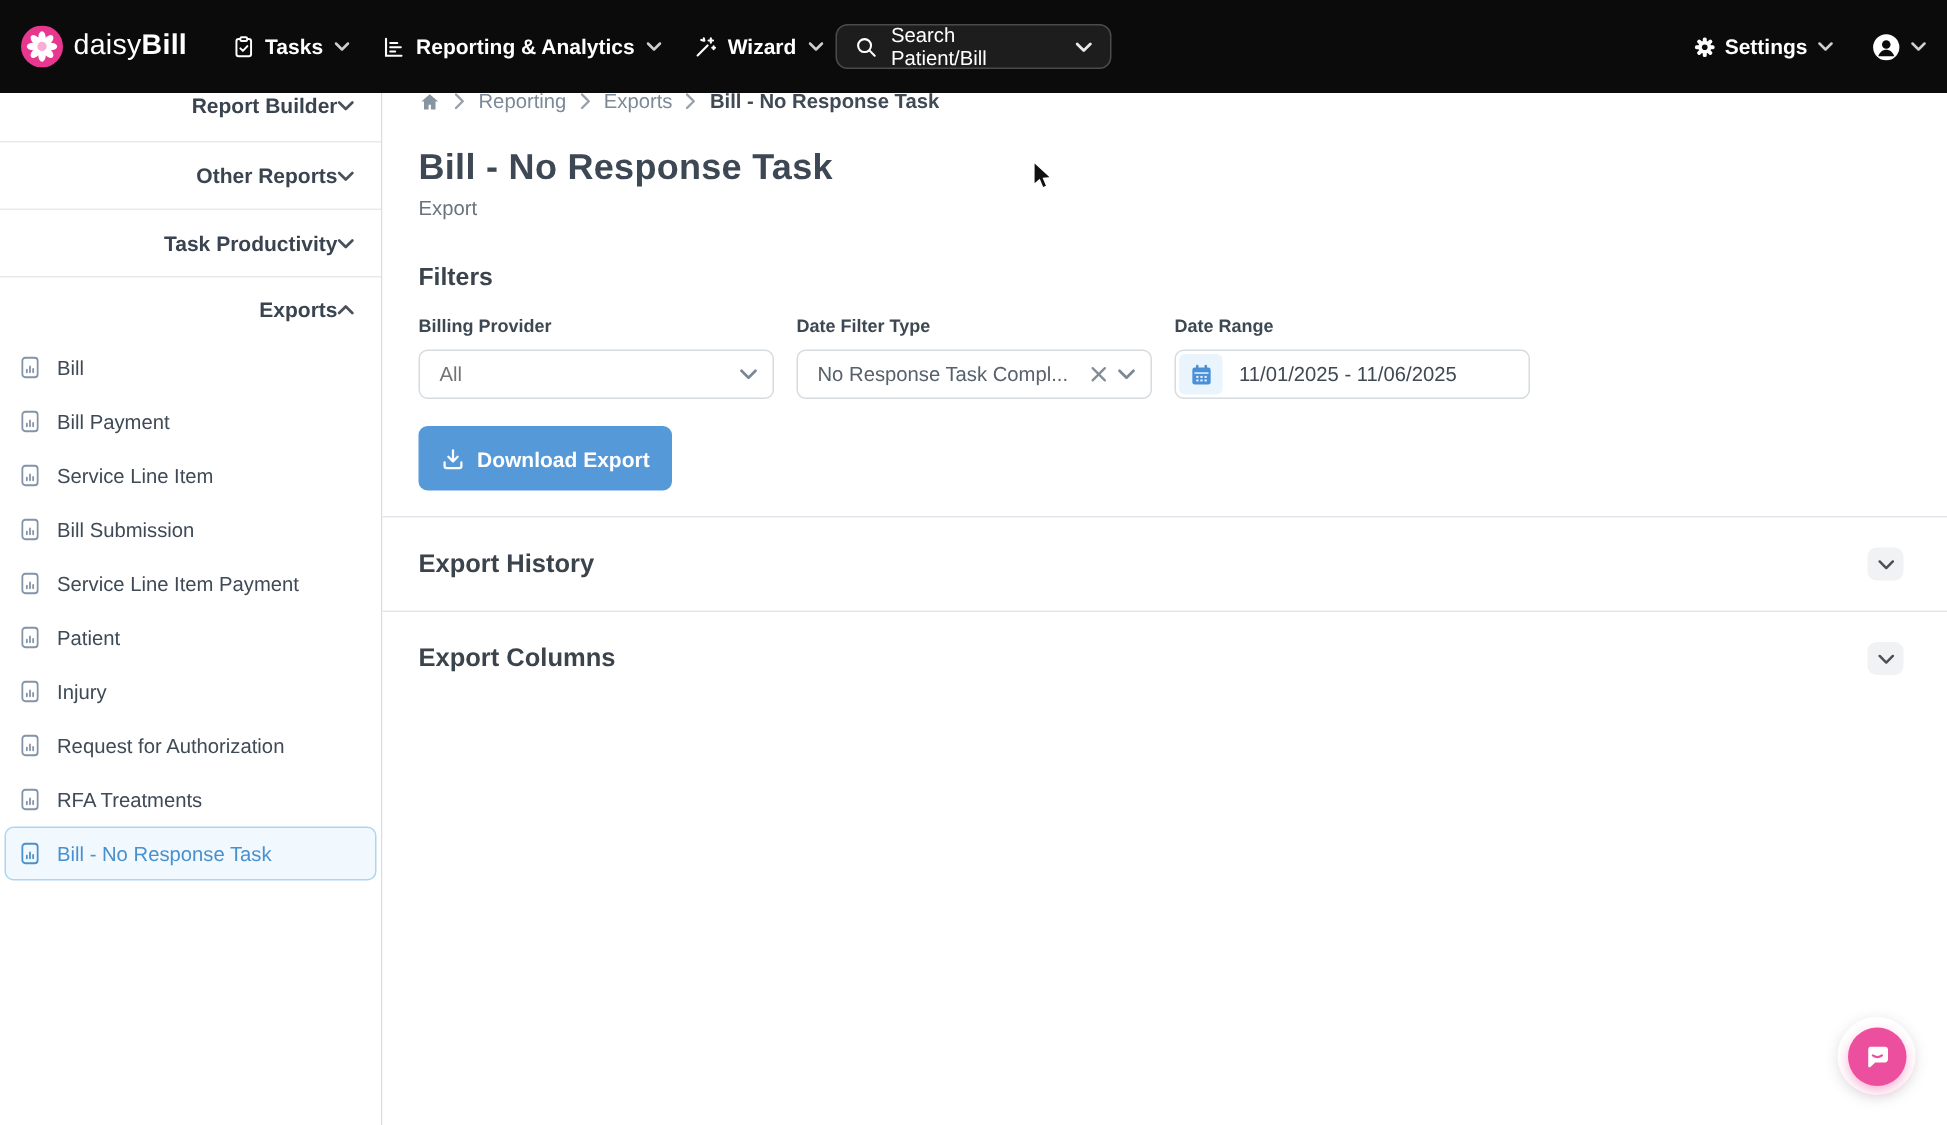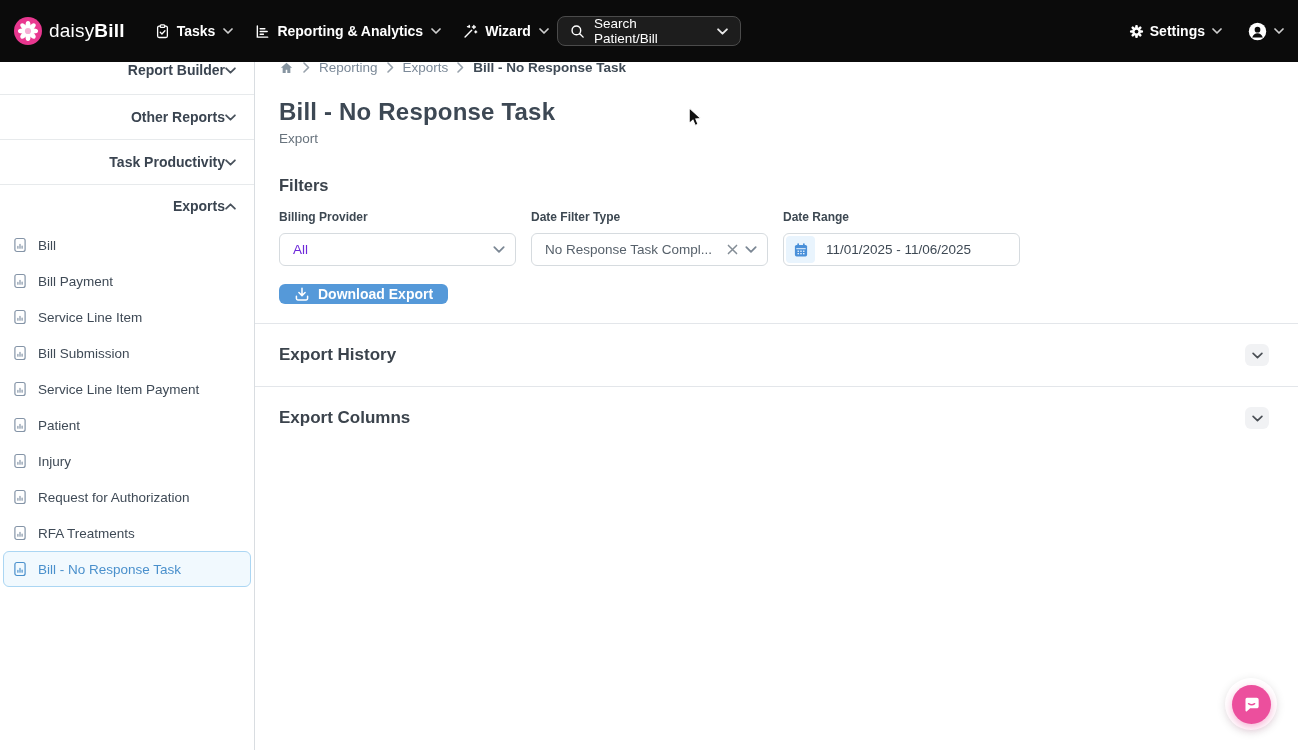--- a/index.html
+++ b/index.html
@@ -73,34 +73,34 @@
   .page-subtitle { margin-top: 5px; font-size: 13.5px; color: #68737d; }
 
   .filters-heading { margin-top: 30px; font-size: 16.5px; font-weight: 700; color: #3b434c; }
   .filters-row { display: flex; gap: 15px; margin-top: 15px; }
   .filter-col { width: 237px; }
   .filter-label { font-size: 12px; font-weight: 600; color: #3d4852; margin-bottom: 9px; }
   .control {
     height: 33px; border: 1px solid #d6dbdf; border-radius: 6px; background: #fff;
     display: flex; align-items: center; padding: 0 10px 0 13px; font-size: 13.5px; cursor: pointer;
   }
-  .control .placeholder { color: #6d28d9; }
+  .control .placeholder { color: #737373; }
   .control .chev { color: #7b8794; margin-left: auto; }
   .control.has-clear .value { color: #57616b; flex: 1; white-space: nowrap; overflow: hidden; }
   .control.has-clear .x-icon { color: #848d96; margin: 0 7px 0 6px; display: flex; cursor: pointer; }
   .control.has-clear .chev { margin-left: 0; }
   .control.date { padding: 2px; }
   .control.date .cal-chip {
     width: 29px; height: 27px; background: #e9f4fd; border-radius: 4px;
     display: flex; align-items: center; justify-content: center;
   }
   .control.date .date-text { margin-left: 11px; color: #3e4954; }
 
   .download-btn {
-    margin-top: 18px; height: 20px; display: inline-flex; align-items: center; gap: 8px;
+    margin-top: 18px; height: 43px; display: inline-flex; align-items: center; gap: 8px;
     background: #5599d9; color: #fff; border: none; border-radius: 6px;
     padding: 0 15px; font-size: 14px; font-weight: 600; font-family: inherit; cursor: pointer;
   }
 
   .panels { margin-top: 17px; text-align: center; }
   .panel-row {
     height: 63px; border-top: 1px solid #e3e6ea;
     display: flex; align-items: center; padding: 0 29px 0 24px;
   }
   .panel-title { font-size: 17px; font-weight: 700; color: #3b434c; }

